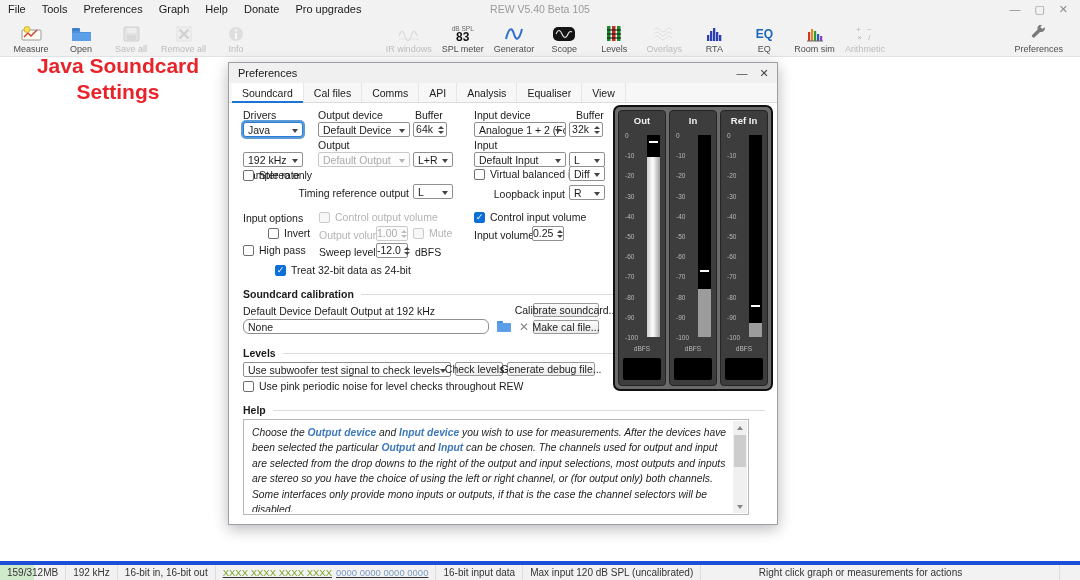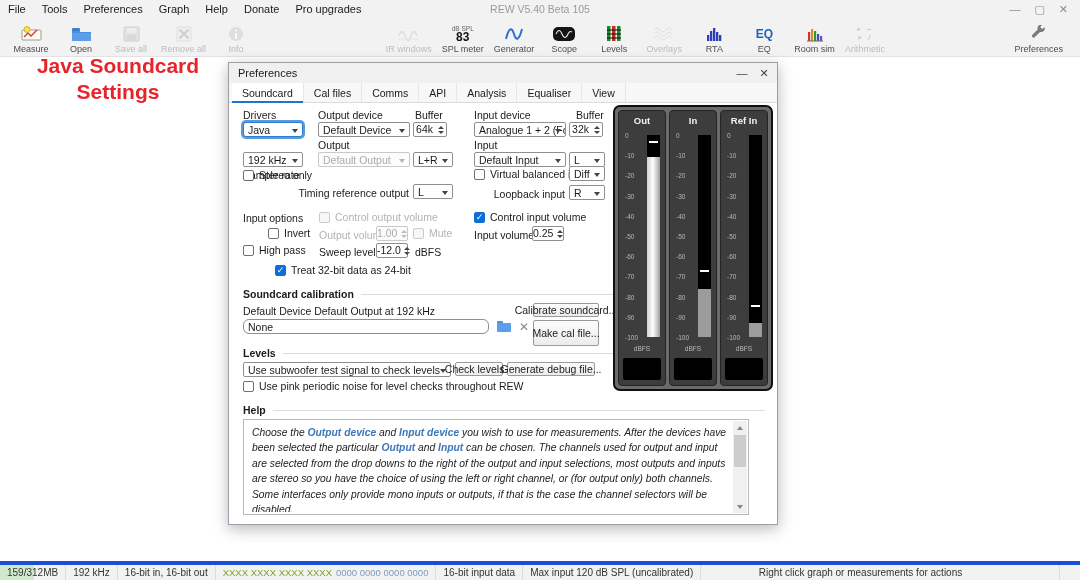--- a/index.html
+++ b/index.html
@@ -23,21 +23,21 @@
   .eq-txt{font-size:12px;font-weight:bold;color:#1565c0;line-height:14px;}
   
   .main{position:absolute;top:57px;bottom:15px;left:0;right:0;background:#fff;}
   .annotation{position:absolute;left:8px;top:-4px;width:220px;text-align:center;
               font-size:21px;font-weight:bold;color:#e8232a;line-height:26px;}
   
   .statusbar{position:absolute;bottom:0;left:0;right:0;height:15px;background:#f2f2f2;border-top:4px solid #1d4ed8;
              display:flex;font-size:10px;color:#333;}
   .sb-cell{padding:0 7px;border-right:1px solid #dcdcdc;height:100%;display:flex;align-items:center;white-space:nowrap;}
   .sb-mem{background:linear-gradient(to right,#cfe9cb 52%,rgba(0,0,0,0) 52%);min-width:48px;}
-  .sb-bits{gap:4px;font-size:9.5px;}
+  .sb-bits{gap:4px;font-size:9.5px;text-decoration:underline;}
   .bits-green{color:#7ba428;}
   .bits-blue{color:#7d9cc0;}
   .sb-hint{border-right:none;}
   .sb-end{width:20px;height:100%;border-left:1px solid #dcdcdc;margin-left:0;}
   
   .dlg{position:absolute;left:228px;top:62px;width:550px;height:463px;background:#fff;
        border:1px solid #9aa0a6;box-shadow:0 4px 14px rgba(0,0,0,.28);box-sizing:border-box;}
   .dlg-title{position:absolute;top:0;left:0;right:0;height:20px;background:#f0f0f0;display:flex;align-items:center;
              font-size:11px;padding-left:9px;}
   .dlg-btn{position:absolute;top:0;height:20px;width:22px;display:flex;align-items:center;justify-content:center;
@@ -440,21 +440,21 @@
   <span class="iconbtn" style="left:266px;top:256px;width:18px;">
     <svg width="15" height="12" viewBox="0 0 15 12">
         <rect x="0" y="0" width="6" height="3" rx="1" fill="#4a8fe0"></rect>
         <rect x="0" y="2" width="14" height="9" rx="1" fill="#5d9ee8"></rect>
       </svg>
   </span>
   <span class="iconbtn" style="left:288px;top:256px;width:14px;color:#8a8a8a;font-size:12px;">✕</span>
   <div class="btn" style="left:304px;top:240px;width:66px;height:14px;">
       <span>Calibrate soundcard...</span>
     </div>
-  <div class="btn" style="left:304px;top:257px;width:66px;height:26px;">
+  <div class="btn" style="left:304px;top:257px;width:66px;height:14px;">
       <span>Make cal file...</span>
     </div>
 
   <div class="sect" style="left:14px;top:284px;">
       <span>Levels</span>
       <i class="rule"></i>
     </div>
   <div class="combo" style="left:14px;top:299px;width:208px;">
       <span>Use subwoofer test signal to check levels</span>
     </div>

